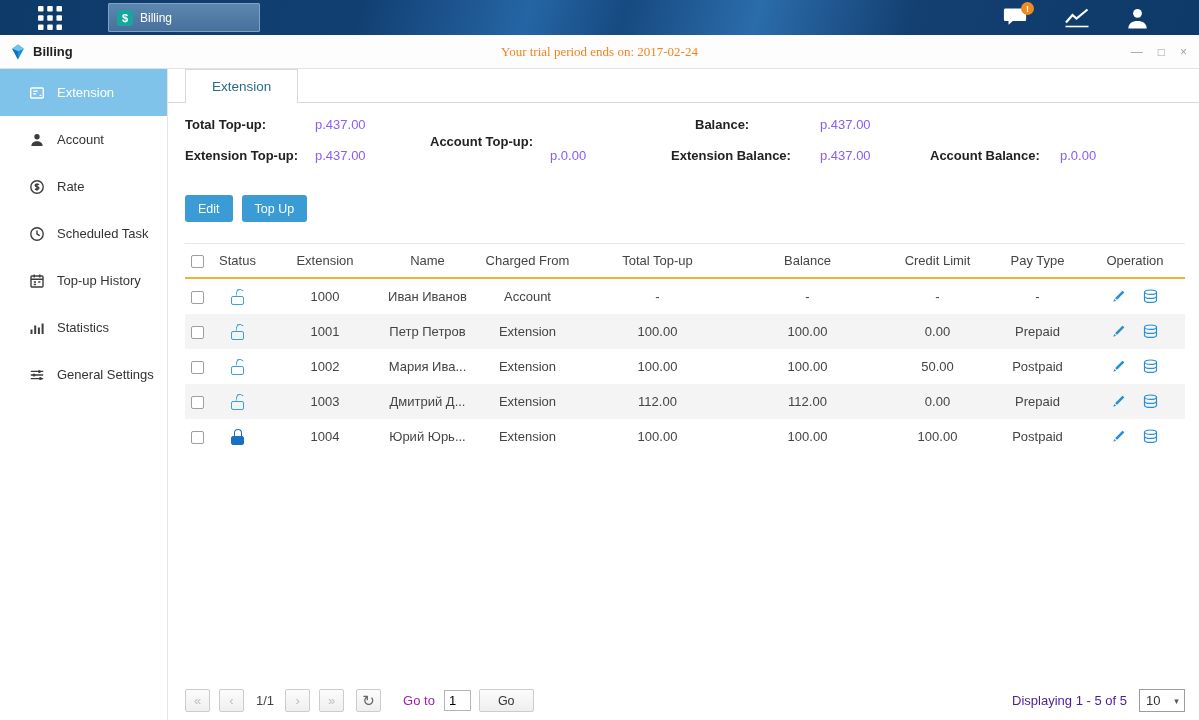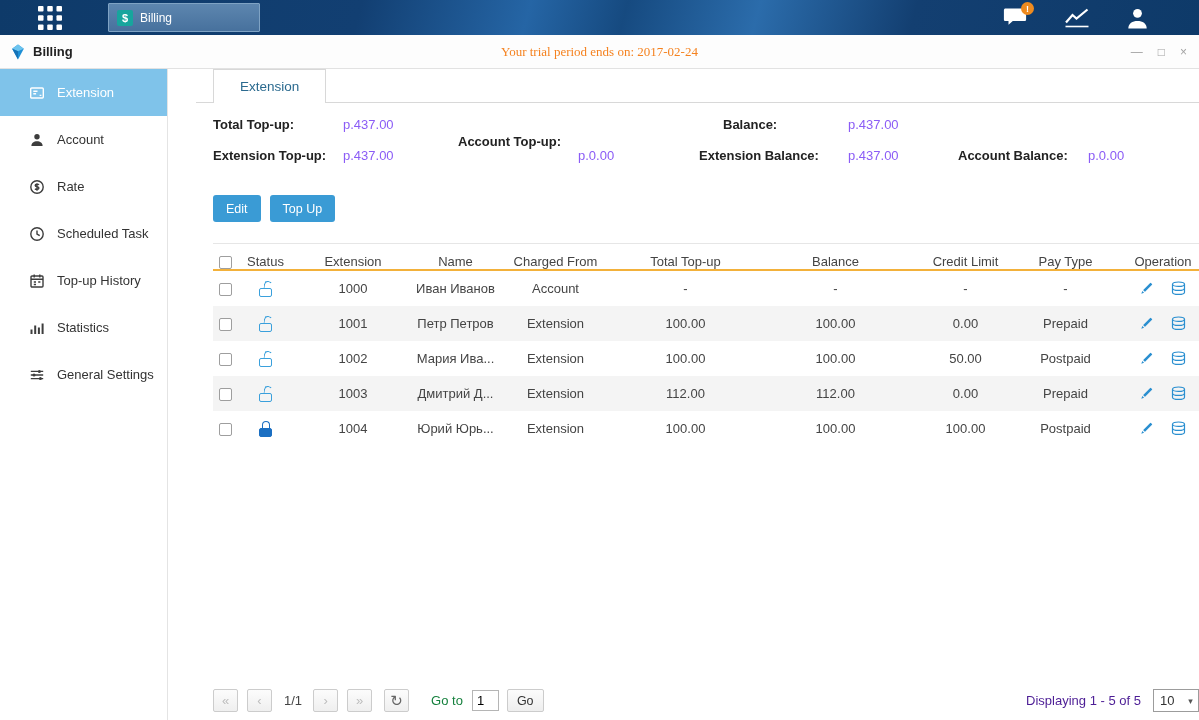--- a/index.html
+++ b/index.html
@@ -34,21 +34,21 @@
 
   
   .titlebar { height: 34px; background: #fdfdfd; border-bottom: 1px solid #e2e2e2; display: flex; align-items: center; position: relative; }
   .title-left { display: flex; align-items: center; gap: 7px; margin-left: 10px; }
   .title-text { font-weight: bold; font-size: 13px; color: #222; }
   .trial { position: absolute; left: 50%; transform: translateX(-50%); color: #f5821f; font-size: 13px; white-space: nowrap; font-family: Liberation Serif, serif; }
   .win-controls { margin-left: auto; display: flex; gap: 15px; margin-right: 12px; color: #a3a3a3; font-size: 12px; }
   .win-controls span { cursor: pointer; }
 
   
-  .content { display: flex; height: 651px; gap: 28px; }
+  .content { display: flex; height: 651px; }
   .sidebar { width: 168px; border-right: 1px solid #e4e4e4; background: #fff; flex: none; }
   .side-item { height: 47px; display: flex; align-items: center; gap: 12px; padding-left: 29px; font-size: 13px; color: #333; cursor: pointer; }
   .side-item svg { color: #3d3d3d; flex: none; }
   .side-item.active { background: #7fc3ea; color: #fff; }
   .side-item.active svg { color: #fff; }
   .main { flex: 1; position: relative; background: #fff; }
 
   
   .tabstrip { height: 34px; position: relative; padding-left: 17px; }
   .tabstrip::after { content: ""; position: absolute; left: 0; right: 0; bottom: 0; height: 1px; background: #d8d8d8; }
@@ -65,21 +65,21 @@
 
   
   .actions { margin: 6px 0 0 17px; display: flex; gap: 9px; }
   .btn-primary {
     background: #3a9bd5; color: #fff; border: none; height: 27px; padding: 0 13px;
     font-size: 12.5px; border-radius: 3px; cursor: pointer; font-family: inherit;
   }
 
   
   .tbl { margin: 21px 0 0 17px; width: 1000px; font-size: 13px; color: #444; }
-  .tbl-head { display: flex; align-items: flex-end; height: 28px; border-top: 1px solid #e6e6e6; border-bottom: 2px solid #f3b13a; color: #444; }
+  .tbl-head { display: flex; align-items: center; height: 36px; border-top: 1px solid #e6e6e6; border-bottom: 2px solid #f3b13a; color: #444; }
   .tbl-row { display: flex; align-items: center; height: 35px; }
   .tbl-row.alt { background: #f4f4f4; }
   .cell { text-align: center; flex: none; }
   .c0 { width: 25px; } .c1 { width: 55px; } .c2 { width: 120px; } .c3 { width: 85px; }
   .c4 { width: 115px; } .c5 { width: 145px; } .c6 { width: 155px; } .c7 { width: 105px; }
   .c8 { width: 95px; } .c9 { width: 100px; }
   .cb { width: 13px; height: 13px; border: 1px solid #9e9e9e; border-radius: 2px; background: #fff; display: inline-block; vertical-align: middle; cursor: pointer; }
 
   .lock { position: relative; display: inline-block; width: 13px; height: 16px; vertical-align: middle; }
   .lock i { position: absolute; display: block; }
@@ -94,23 +94,23 @@
 
   
   .pager { position: absolute; left: 17px; right: 14px; bottom: 8px; display: flex; align-items: center; font-size: 13px; color: #555; }
   .pbtn {
     width: 25px; height: 23px; border: 1px solid #ccc; border-radius: 2px;
     background: linear-gradient(#fcfcfc,#efefef); color: #bdbdbd; font-size: 13px;
     display: flex; align-items: center; justify-content: center; margin-right: 9px; cursor: pointer;
   }
   .pbtn.refresh { color: #666; font-size: 15px; margin-left: 3px; }
   .page-ind { margin: 0 11px 0 3px; color: #444; }
-  .goto-label { margin: 0 9px 0 13px; color: #15803d; text-align: center; }
+  .goto-label { margin: 0 9px 0 13px; color: #a21caf; text-align: center; }
   .goto-input { width: 27px; height: 21px; border: 1px solid #b5b5b5; font-size: 13px; padding: 0 4px; font-family: inherit; }
-  .go-btn { height: 23px; border: 1px solid #ccc; background: linear-gradient(#fcfcfc,#eee); padding: 0 9px; font-size: 12.5px; margin-left: 8px; border-radius: 2px; color: #333; cursor: pointer; font-family: inherit; }
+  .go-btn { height: 23px; border: 1px solid #ccc; background: linear-gradient(#fcfcfc,#eee); padding: 0 18px; font-size: 12.5px; margin-left: 8px; border-radius: 2px; color: #333; cursor: pointer; font-family: inherit; }
   .pager-right { margin-left: auto; display: flex; align-items: center; gap: 12px; }
   .displaying { color: #4c1d95; }
   .page-size { width: 46px; height: 23px; border: 1px solid #9c9c9c; background: #fff; display: flex; align-items: center; cursor: pointer; }
   .page-size .val { flex: 1; padding-left: 6px; font-size: 13px; color: #333; }
   .page-size .arrow { width: 15px; text-align: center; color: #555; font-size: 9px; }
 </style>
 </head>
 <body>
 
 <div class="topbar">

